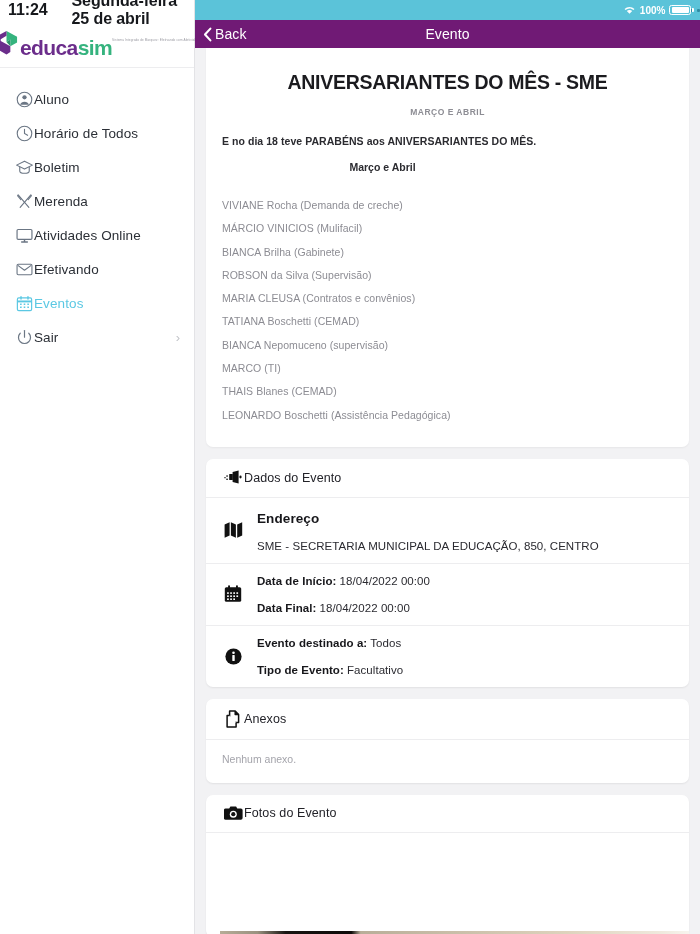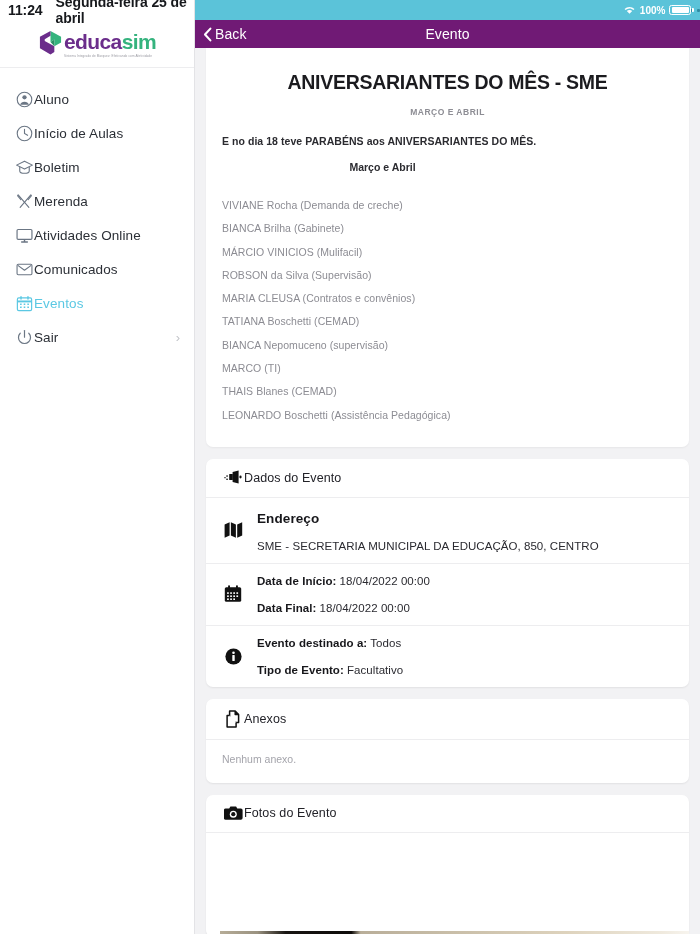--- a/index.html
+++ b/index.html
@@ -16,35 +16,35 @@
     width: 195px; height: 934px;
     background: #ffffff;
     border-right: 1px solid #e3e3e6;
     position: relative;
     flex: 0 0 195px;
   }
   .status-left {
     height: 20px;
     display: flex; align-items: center;
     padding-left: 8px;
-    gap: 13px;
-    font-size: 14px; font-weight: bold; color: #16181c;
+    gap: 24px;
+    font-size: 16px; font-weight: bold; color: #16181c;
     letter-spacing: -0.1px;
     justify-content: flex-end;
   }
   .status-date { font-weight: bold; }
 
   .logo-wrap {
     height: 48px;
     display: flex; align-items: center; justify-content: center;
     border-bottom: 1px solid #ededef;
   }
   .logo { display: flex; align-items: flex-end; gap: 0px; position: relative; }
   .logo-mark { width: 25px; height: 26px; margin-right: 1px; margin-bottom: 2px; }
-  .logo-textblock { display: flex; flex-direction: column; align-items: flex-start; }
+  .logo-textblock { display: flex; flex-direction: row; align-items: flex-start; }
   .logo-text { font-size: 21px; font-weight: bold; line-height: 21px; letter-spacing: -0.6px; }
   .logo-educa { color: #6b2d8b; }
   .logo-sim { color: #35b37e; }
   .logo-tag {
     font-size: 3.1px; color: #9a9aa2; letter-spacing: 0.12px;
     margin-top: 1.5px; white-space: nowrap;
   }
 
   .nav { padding-top: 14px; }
   .nav-item {
@@ -212,21 +212,21 @@
         <span class="nav-label">Aluno</span>
       </div>
 
       <div class="nav-item">
         <span class="nav-icon">
           <svg viewBox="0 0 24 24" fill="none" stroke="#6b7684" stroke-width="1.4">
             <circle cx="12" cy="12" r="9.2"></circle>
               <path d="M12 6.6V12l3.9 2.3" stroke-linecap="round"></path>
           </svg>
         </span>
-        <span class="nav-label">Início de Aulas</span>
+        <span class="nav-label">Horário de Todos</span>
       </div>
 
       <div class="nav-item">
         <span class="nav-icon">
           <svg viewBox="0 0 24 24" fill="none" stroke="#6b7684" stroke-width="1.4" stroke-linejoin="round">
             <path d="M12 4 L22 9 L12 14 L2 9 Z"></path>
               <path d="M6 11v5.3c0 1.7 2.9 3 6 3s6-1.3 6-3V11"></path>
           </svg>
         </span>
         <span class="nav-label">Boletim</span>
@@ -255,21 +255,21 @@
         <span class="nav-label">Atividades Online</span>
       </div>
 
       <div class="nav-item">
         <span class="nav-icon">
           <svg viewBox="0 0 24 24" fill="none" stroke="#6b7684" stroke-width="1.4" stroke-linejoin="round">
             <rect x="2.6" y="5.4" width="18.8" height="13.2" rx="1.5"></rect>
             <path d="M3.6 6.8 L12 13 L20.4 6.8"></path>
           </svg>
         </span>
-        <span class="nav-label">Comunicados</span>
+        <span class="nav-label">Efetivando</span>
       </div>
 
       <div class="nav-item active">
         <span class="nav-icon">
           <svg viewBox="0 0 24 24" fill="none" stroke="#5bc8e3" stroke-width="1.5">
             <rect x="3" y="5" width="18" height="16" rx="1.8"></rect>
             <path d="M3.4 9.4h17.2" stroke-width="2.4"></path>
             <path d="M7.6 3.4v3M16.4 3.4v3" stroke-linecap="round" stroke-width="1.8"></path>
             <g fill="#5bc8e3" stroke="none">
               <rect x="6.4" y="11.9" width="2" height="2" rx="0.3"></rect>
@@ -339,22 +339,22 @@
     <div class="scroll-area">
 
       <div class="card first">
         <div class="doc">
           <div class="doc-title">ANIVERSARIANTES DO MÊS - SME</div>
           <div class="doc-sub">MARÇO E ABRIL</div>
           <div class="doc-lead">E no dia 18 teve PARABÉNS  aos  ANIVERSARIANTES DO MÊS.</div>
           <div class="doc-lead2">Março e Abril</div>
           <div class="names">
             <div class="name-row">VIVIANE Rocha  (Demanda de creche)</div>
+            <div class="name-row">MÁRCIO VINICIOS (Mulifacil)</div>
             <div class="name-row">BIANCA Brilha  (Gabinete)</div>
-            <div class="name-row">MÁRCIO VINICIOS (Mulifacil)</div>
             <div class="name-row">ROBSON da Silva  (Supervisão)</div>
             <div class="name-row">MARIA CLEUSA (Contratos e convênios)</div>
             <div class="name-row">TATIANA Boschetti  (CEMAD)</div>
             <div class="name-row">BIANCA Nepomuceno (supervisão)</div>
             <div class="name-row">MARCO (TI)</div>
             <div class="name-row">THAIS Blanes (CEMAD)</div>
             <div class="name-row">LEONARDO Boschetti  (Assistência Pedagógica)</div>
           </div>
         </div>
       </div>

